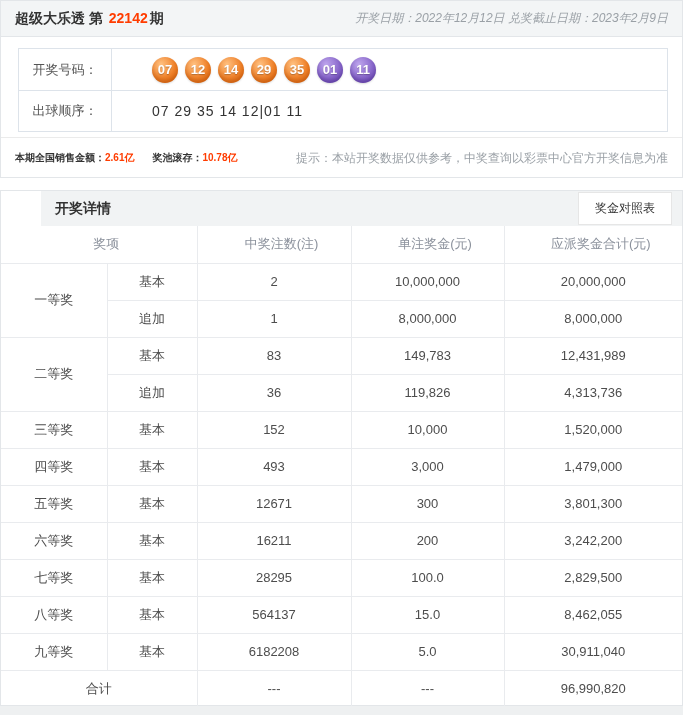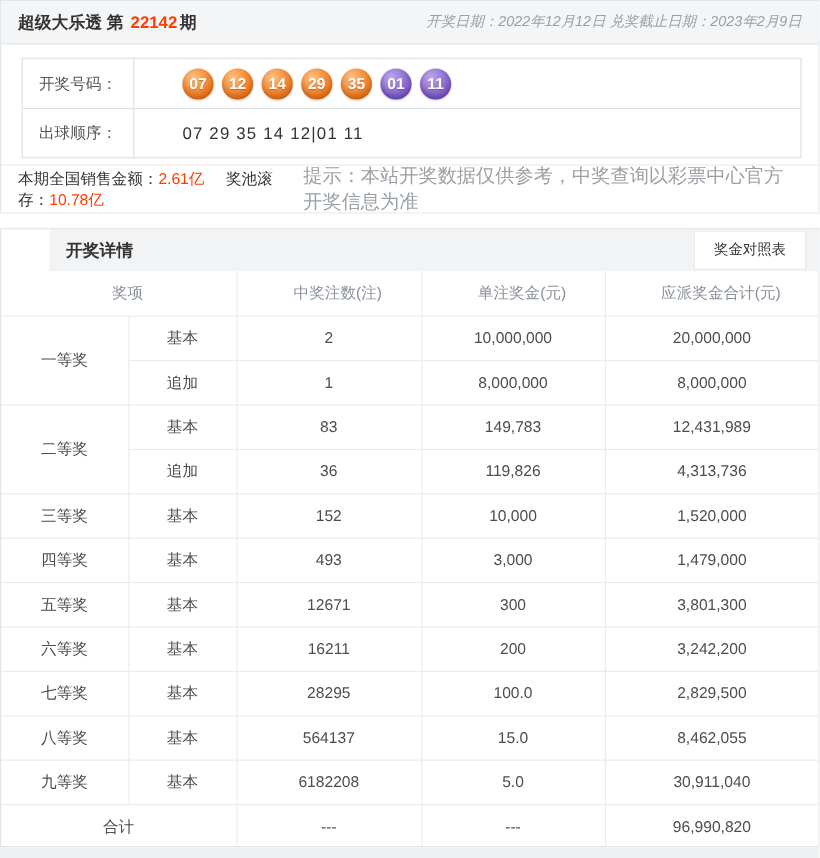--- a/index.html
+++ b/index.html
@@ -48,24 +48,24 @@
     background:radial-gradient(circle at 35% 28%, #bda5ec 0%, #8a68cc 55%, #6a48b4 100%);
     box-shadow:inset 0 -3px 4px rgba(50,20,110,.35), 0 1px 2px rgba(0,0,0,.15);
     text-align:center;
   }
 
   .sales-row {
     height:41px; border-top:1px solid #ebebeb;
     display:flex; align-items:center; justify-content:space-between;
     padding:0 14px;
   }
-  .sales-left { font-size:13px; color:#333; font-weight:normal; }
+  .sales-left { font-size:10px; color:#333; font-weight:bold; }
   .sales-value { color:#ff3c00; margin-right:18px; }
   .sales-value.last { margin-right:0; }
-  .sales-tip { font-size:16px; color:#9aa0a6; font-weight:normal; }
+  .sales-tip { font-size:12px; color:#9aa0a6; font-weight:normal; }
 
   .gap { height:12px; background:#fff; }
 
   
   .card2 { height:516px; }
   .card2-header {
     height:35px; background:#f1f3f4;
     display:flex; align-items:center; justify-content:space-between;
     padding:0 10px 0 14px;
     margin-left:40px;

